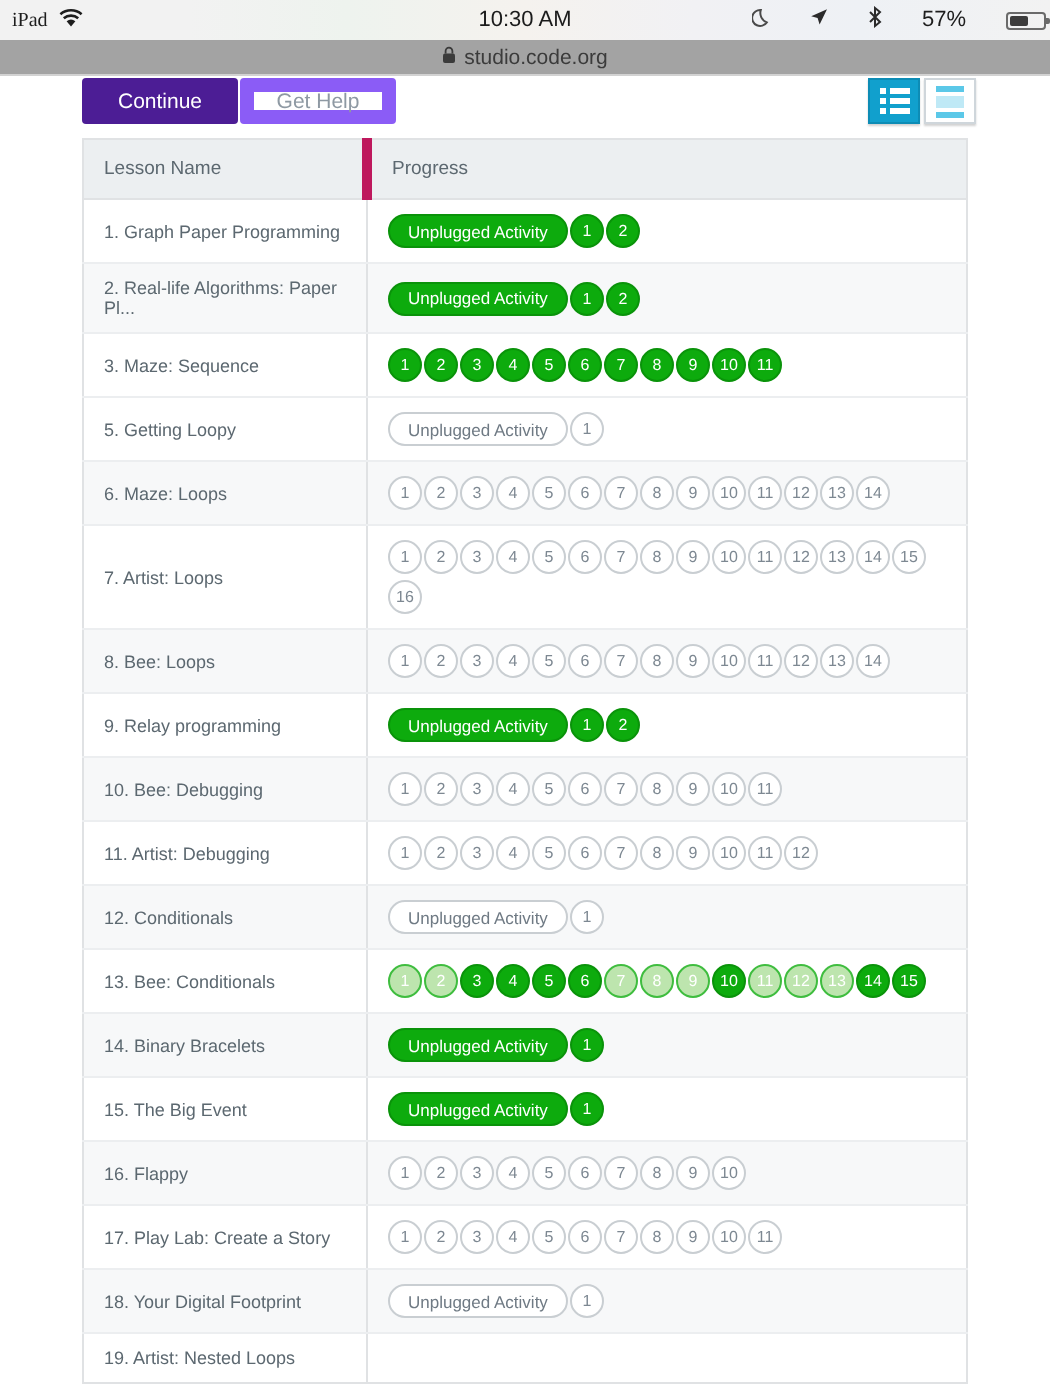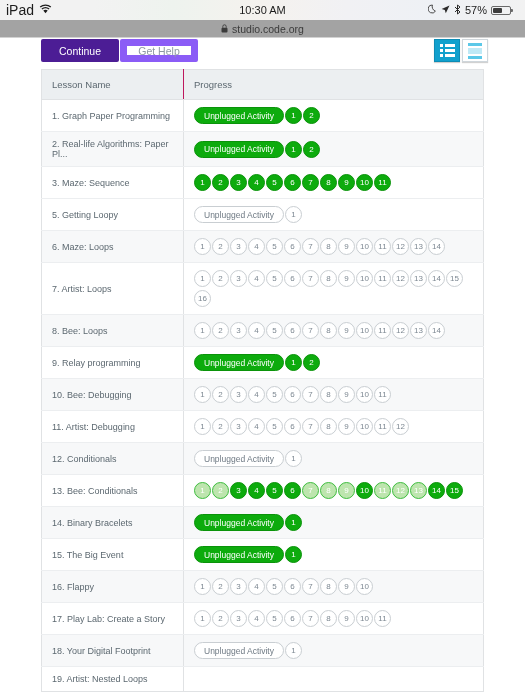--- a/index.html
+++ b/index.html
@@ -18,24 +18,24 @@
     display: flex; align-items: center;
     font-size: 11px; color: #1d1d1d;
   }
   .sb-left { display: flex; align-items: center; gap: 5px; padding-left: 6px; }
   .sb-center {
     position: absolute; left: 0; right: 0; top: 0;
     text-align: center; font-size: 11px; font-weight: normal; color: #1b1b1b;
     line-height: 20px; pointer-events: none;
   }
   .sb-right {
-    position: absolute; right: 14px; top: 0; height: 20px;
-    display: flex; align-items: center; gap: 4px; font-size: 11px;
-  }
-  .ipad-label { font-size: 14px; color: #1d1d1d; }
+    position: absolute; right: 2px; top: 0; height: 20px;
+    display: flex; align-items: center; gap: 20px; font-size: 11px;
+  }
+  .ipad-label { font-size: 10px; color: #1d1d1d; font-family: Liberation Serif, serif; }
   .battery-pct { font-size: 11px; color: #1d1d1d; }
   .batt {
     width: 20px; height: 9px; border: 1px solid #6a6a6a; border-radius: 2px;
     position: relative; padding: 1px;
   }
   .batt::after {
     content:""; position:absolute; right:-3px; top:2.5px;
     width:2px; height:3px; background:#6a6a6a; border-radius:0 1px 1px 0;
   }
   .batt i { display:block; height:100%; width:57%; background:#3c3c3c; border-radius:1px; }
@@ -87,21 +87,21 @@
   .tablewrap { padding: 0 41px 0 41px; }
   table.progress-table {
     width: 443px; border-collapse: collapse;
     border:1px solid #e0e2e4; background:#fff;
   }
   table.progress-table th {
     background:#eceff1; color:#5c6870;
     font-size:9.5px; font-weight:normal; text-align:left;
     padding: 9px 10px; border-bottom:1px solid #e0e2e4;
   }
-  table.progress-table th.col-name { width: 142px; border-right:1px solid #be185d; }
+  table.progress-table th.col-name { width: 142px; border-right:5px solid #be185d; }
   table.progress-table td {
     padding: 7px 10px; font-size:9px; color:#5c6870;
     vertical-align: middle; border-bottom:1px solid #eceef0;
   }
   table.progress-table td.col-name { width:142px; border-right:1px solid #e0e2e4; }
   tr.alt td { background:#f7f8f9; }
   tr:last-child td { border-bottom:none; }
 
   .bubbles { display:flex; flex-wrap:wrap; align-items:center; gap:1px; row-gap:3px; }
 

